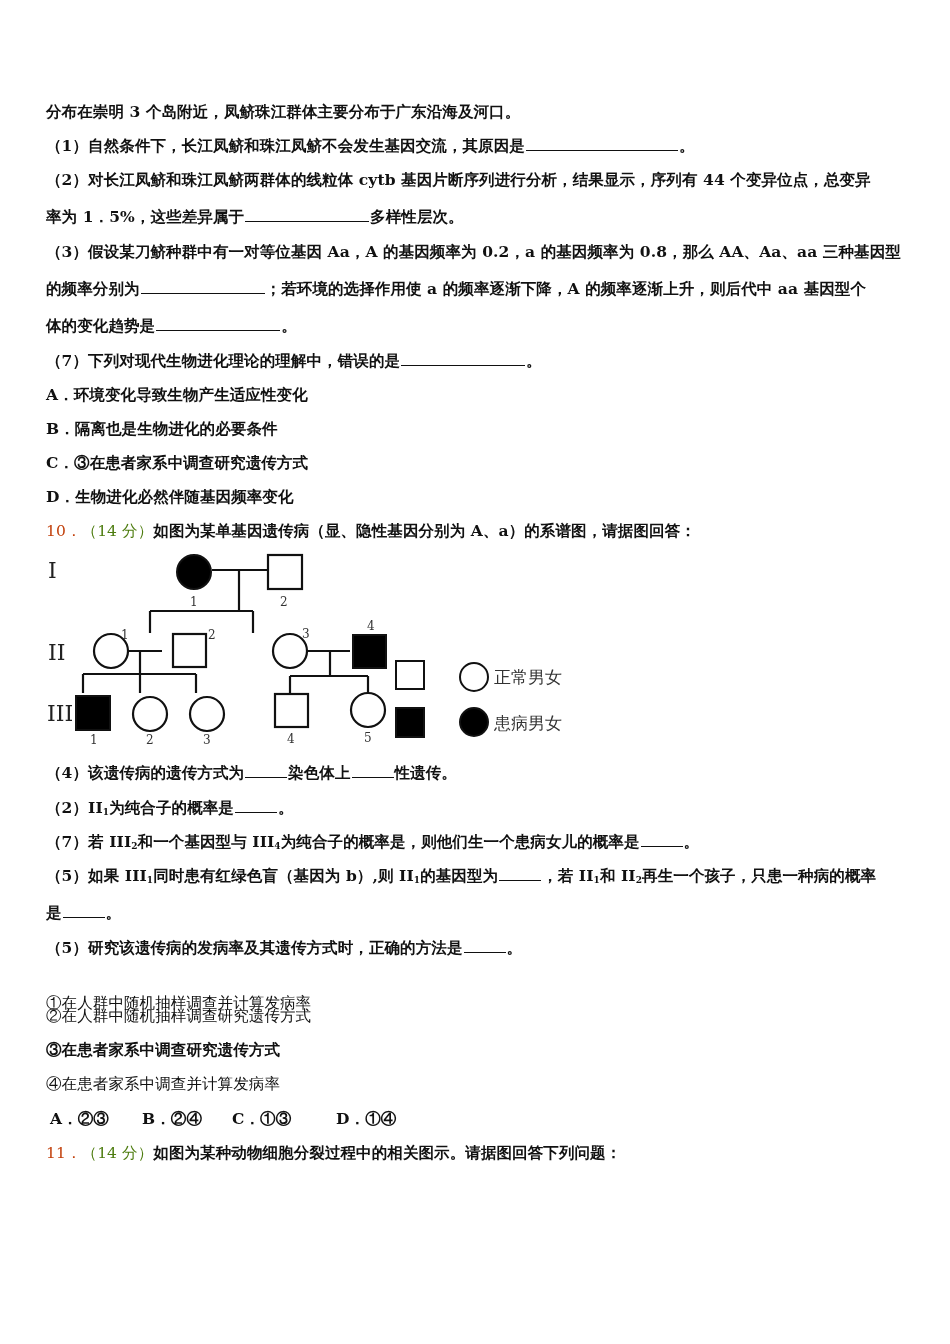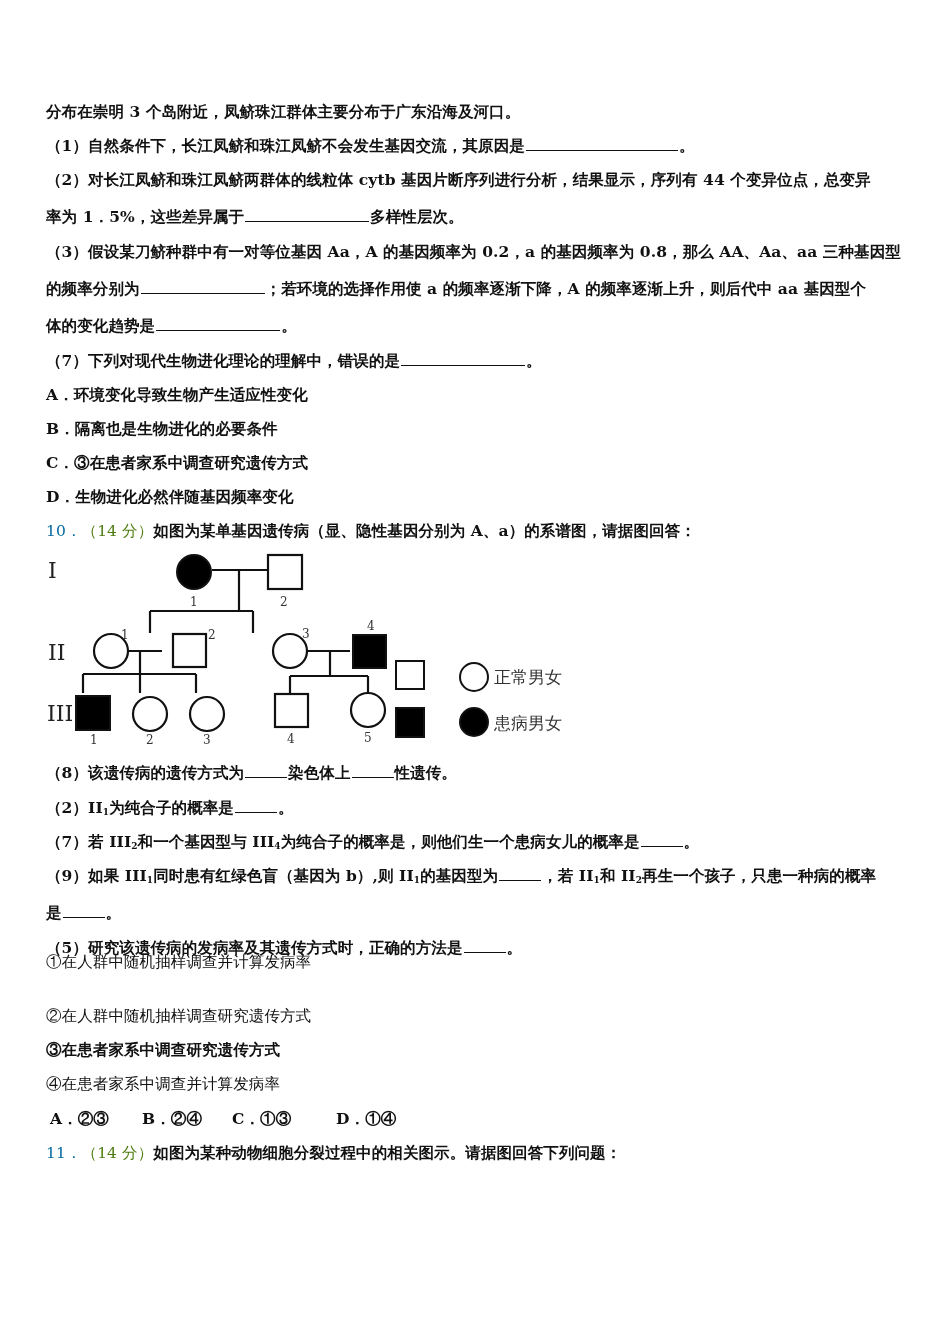--- a/index.html
+++ b/index.html
@@ -17,21 +17,21 @@
   }
   .line {
     position: absolute;
     left: 46px;
     font-size: 15.5px;
     line-height: 20px;
     white-space: nowrap;
     font-weight: bold;
     letter-spacing: 0.1px;
   }
-  .qnum { font-weight: normal; color: #0369a1; }
+  .qnum { font-weight: normal; color: #c2410c; }
   .score { font-weight: normal; color: #4d7c0f; }
   .blank {
     display: inline-block;
     border-bottom: 1.3px solid #111;
     height: 14px;
     vertical-align: baseline;
     margin: 0 1px;
   }
   sub { font-size: 9px; vertical-align: -2px; line-height: 0; }
   .opt-row span.opt { display: inline-block; }
@@ -148,43 +148,43 @@
   <rect x="352" y="160" width="28" height="29" fill="#000" stroke="#111" stroke-width="2"></rect>
   <circle cx="430" cy="129" r="14" fill="#fff" stroke="#111" stroke-width="2"></circle>
   <circle cx="430" cy="174" r="14" fill="#000" stroke="#111" stroke-width="2"></circle>
   <g font-size="17" fill="#333">
     <text x="450" y="135">正常男女</text>
     <text x="450" y="181">患病男女</text>
   </g>
 </svg>
 
 <div class="line" style="top:763px">
-  <span>（8）该遗传病的遗传方式为</span><span class="blank" style="width:42px"></span><span>染色体上</span><span class="blank" style="width:42px"></span><span>性遗传。</span>
+  <span>（4）该遗传病的遗传方式为</span><span class="blank" style="width:42px"></span><span>染色体上</span><span class="blank" style="width:42px"></span><span>性遗传。</span>
 </div>
 
 <div class="line" style="top:798px">
   <span>（2）II</span><sub>1</sub><span>为纯合子的概率是</span><span class="blank" style="width:42px"></span><span>。</span>
 </div>
 
 <div class="line" style="top:832px">
   <span>（7）若 III</span><sub>2</sub><span>和一个基因型与 III</span><sub>4</sub><span>为纯合子的概率是，则他们生一个患病女儿的概率是</span><span class="blank" style="width:42px"></span><span>。</span>
 </div>
 
 <div class="line" style="top:866px">
-  <span>（9）如果 III</span><sub>1</sub><span>同时患有红绿色盲（基因为 b）,则 II</span><sub>1</sub><span>的基因型为</span><span class="blank" style="width:42px"></span><span>，若 II</span><sub>1</sub><span>和 II</span><sub>2</sub><span>再生一个孩子，只患一种病的概率</span>
+  <span>（5）如果 III</span><sub>1</sub><span>同时患有红绿色盲（基因为 b）,则 II</span><sub>1</sub><span>的基因型为</span><span class="blank" style="width:42px"></span><span>，若 II</span><sub>1</sub><span>和 II</span><sub>2</sub><span>再生一个孩子，只患一种病的概率</span>
 </div>
 <div class="line" style="top:903px">
   <span>是</span><span class="blank" style="width:42px"></span><span>。</span>
 </div>
 
 <div class="line" style="top:938px">
   <span>（5）研究该遗传病的发病率及其遗传方式时，正确的方法是</span><span class="blank" style="width:42px"></span><span>。</span>
 </div>
 
-<div class="line" style="top:952px; font-weight:normal"><span>①在人群中随机抽样调查并计算发病率</span></div>
+<div class="line" style="top:993px; font-weight:normal"><span>①在人群中随机抽样调查并计算发病率</span></div>
 <div class="line" style="top:1006px; font-weight:normal"><span>②在人群中随机抽样调查研究遗传方式</span></div>
 <div class="line" style="top:1040px; font-weight:bold"><span>③在患者家系中调查研究遗传方式</span></div>
 <div class="line" style="top:1074px; font-weight:normal"><span>④在患者家系中调查并计算发病率</span></div>
 
 <div class="line opt-row" style="top:1109px; left:50px">
   <span class="opt" style="width:92px">A．②③</span><span class="opt" style="width:90px">B．②④</span><span class="opt" style="width:104px">C．①③</span><span class="opt">D．①④</span>
 </div>
 
 <div class="line" style="top:1143px">
   <span class="qnum">11．</span><span class="score">（14 分）</span><span>如图为某种动物细胞分裂过程中的相关图示。请据图回答下列问题：</span>

